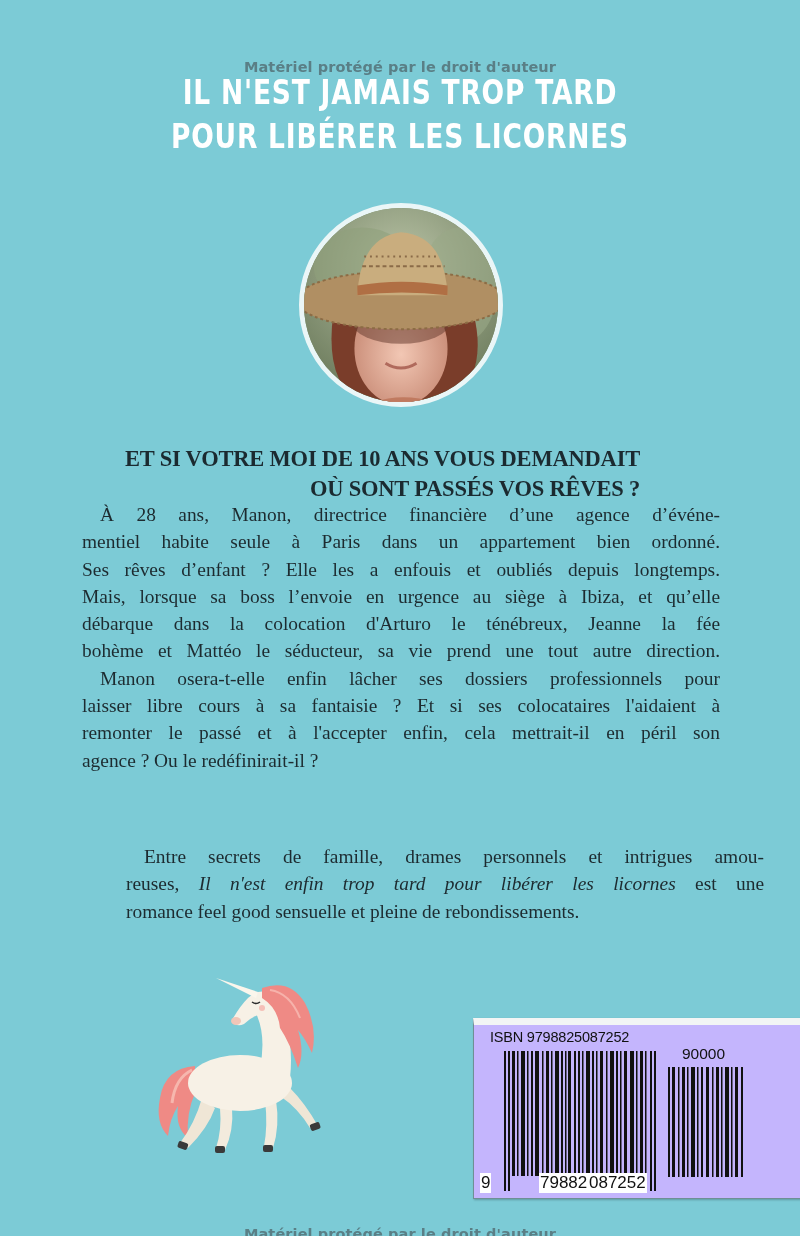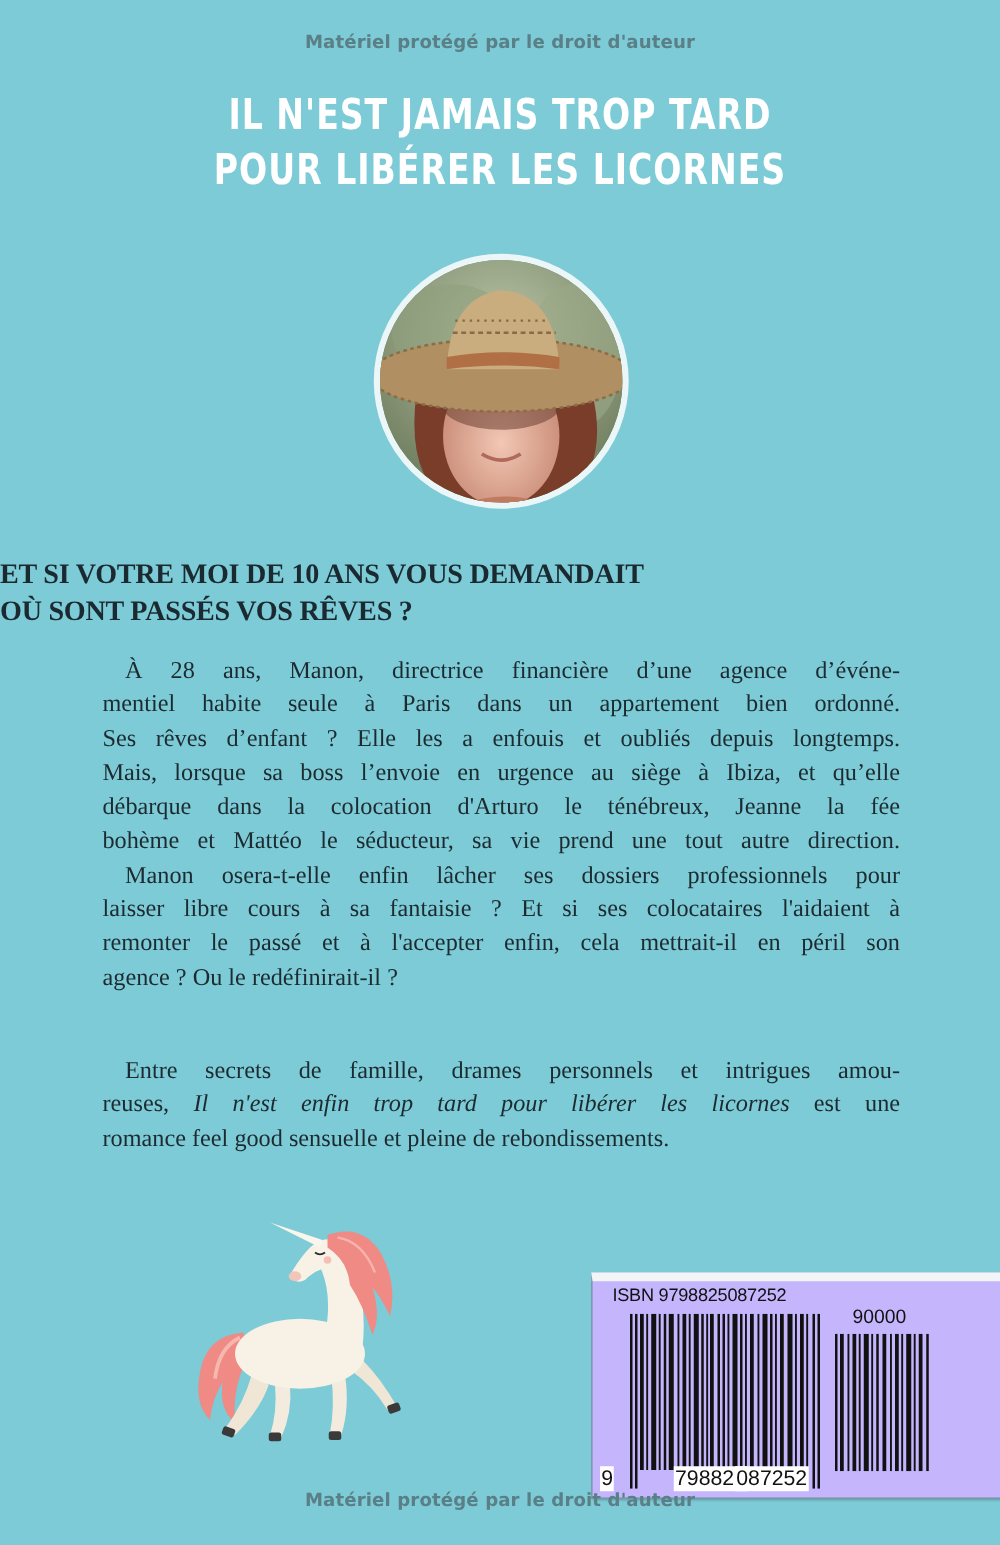--- a/index.html
+++ b/index.html
@@ -12,20 +12,21 @@
     }
     .watermark {
       position: absolute;
       left: 0; width: 800px;
       text-align: center;
       font-family: "DejaVu Sans", sans-serif;
       font-weight: bold;
       font-size: 14.5px;
       color: #5a7f86;
       letter-spacing: 0.1px;
+      margin-top: 33px;
     }
     .wm-top { top: 26px; }
     .wm-bottom { top: 1193px; z-index: 1; }
 
     .title {
       position: absolute;
       top: 70px; left: 0; width: 800px;
       text-align: center;
       font-family: "DejaVu Sans", sans-serif;
       color: #ffffff;
@@ -44,39 +45,39 @@
       border-radius: 50%;
       border: 5px solid #eaf6f7;
       overflow: hidden;
       background: #7a8f6a;
     }
     .author-photo svg { width: 100%; height: 100%; display: block; }
 
     .tagline {
       position: absolute;
       top: 444px; left: 0; width: 640px;
-      text-align: left;
+      text-align: right;
       font-family: "Liberation Serif", serif;
       font-weight: bold;
       font-size: 22.5px;
       line-height: 30px;
       color: #1b2a30;
       letter-spacing: -0.2px;
     }
     .tagline span { display: block; }
 
     .blurb {
       position: absolute;
       left: 82px; width: 638px;
       font-size: 19.4px;
       line-height: 27.3px;
       color: #1d2b30;
     }
-    .blurb-1 { top: 523px; }
-    .blurb-2 { top: 843px; }
+    .blurb-1 { top: 501px; }
+    .blurb-2 { top: 843px; margin-left: 44px; }
     .line {
       display: block;
       text-align: justify;
       text-align-last: justify;
       white-space: nowrap;
       height: 27.3px;
     }
     .line.last { text-align-last: left; }
     .line.indent { padding-left: 18px; }
     em { font-style: italic; }

